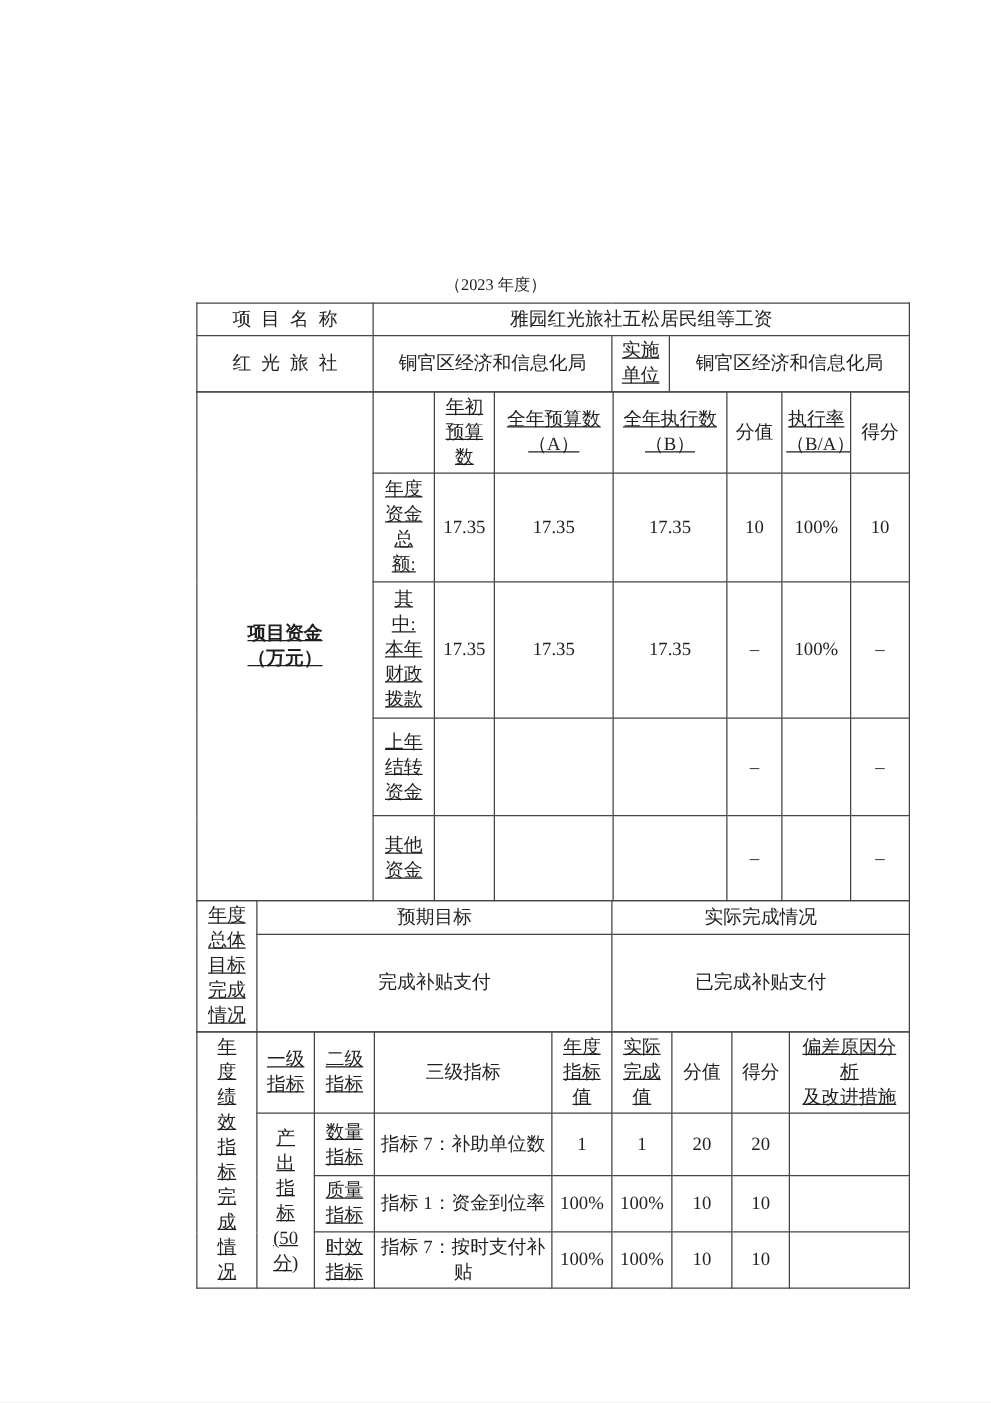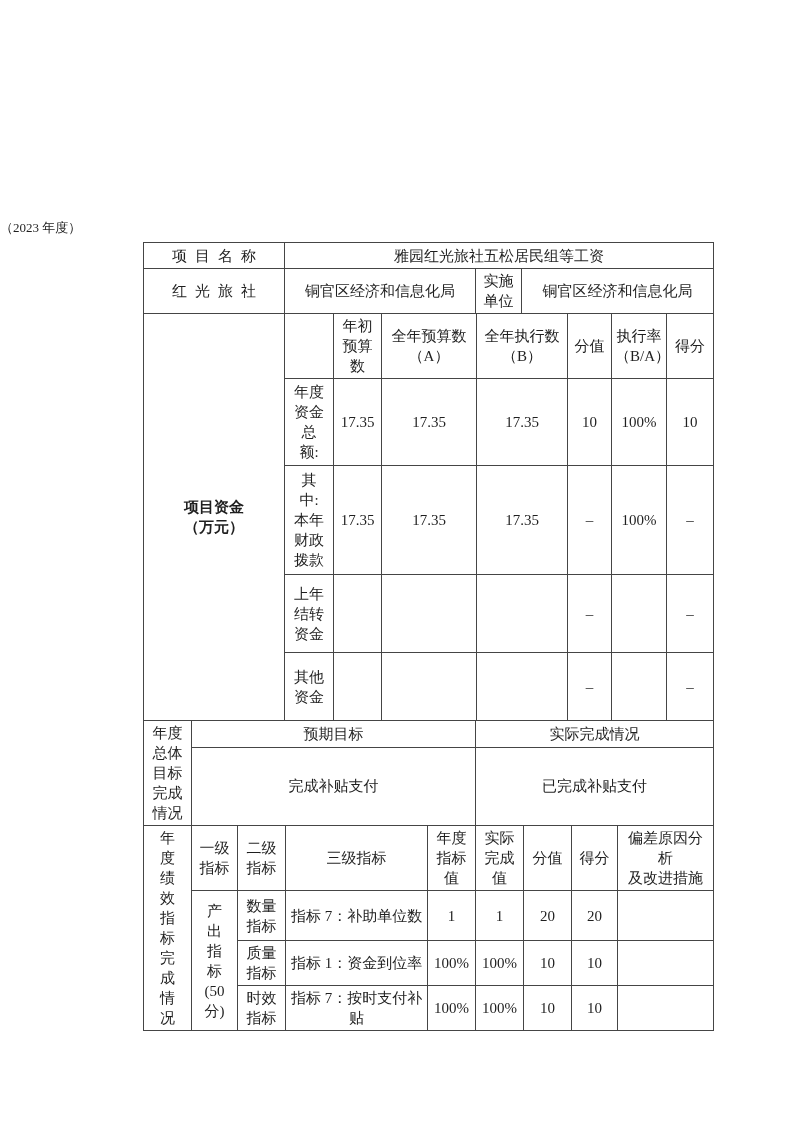--- a/index.html
+++ b/index.html
@@ -10,29 +10,29 @@
     color:#1f1f1f;
   }
   .heading{position:absolute;left:112px;top:94px;width:575px;font-size:21px;}
   .h-line1{height:48px;line-height:48px;letter-spacing:0.4px;white-space:nowrap;}
   .h-line2{height:48px;line-height:48px;letter-spacing:9px;}
   .doc-title{
     position:absolute;top:183px;left:0;width:793px;text-align:center;
     font-size:22px;font-weight:bold;letter-spacing:1px;
     font-family:"Liberation Sans","DejaVu Sans",sans-serif;
   }
-  .doc-subtitle{position:absolute;top:219px;left:0;width:793px;text-align:left;font-size:13px;}
-  .tables{position:absolute;left:113px;top:242px;width:570px;padding-left:30px;}
+  .doc-subtitle{position:absolute;top:219px;left:0;width:793px;text-align:center;font-size:13px;}
+  .tables{position:absolute;left:127px;top:242px;width:570px;padding-left:30px;}
   table.t{border-collapse:collapse;table-layout:fixed;width:570px;}
   table.t + table.t{margin-top:-1px;}
   .t td{
     border:1px solid #454545;font-size:15px;line-height:20px;
     text-align:center;vertical-align:middle;padding:2px 3px;overflow:hidden;
   }
-  .pre{white-space:pre-line;}
+  .pre{white-space:pre-line;text-decoration:underline;}
   .sp{letter-spacing:8px;text-indent:8px;}
   .b{font-weight:bold;}
   .al{text-align:left;padding-left:7px;}
   .ar{text-align:right;padding-right:7px;}
   .vtop{vertical-align:top;padding-top:3px;}
 </style>
 </head>
 <body>
 
 <div class="page">

